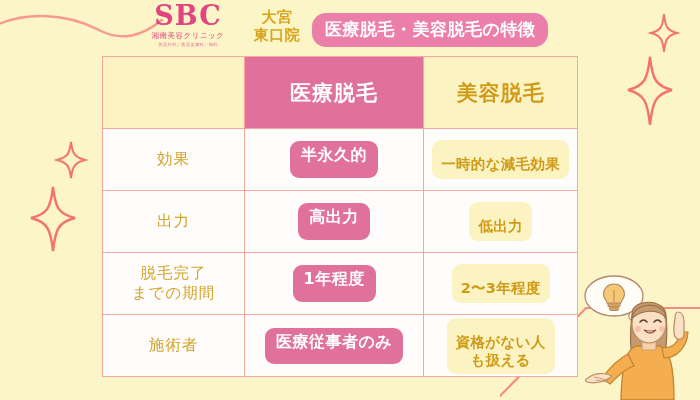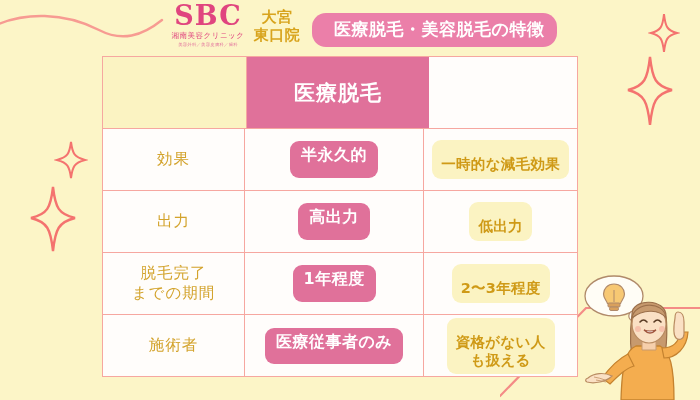--- a/index.html
+++ b/index.html
@@ -24,21 +24,21 @@
   #sparkle-right-small { left: 648px; top: 12px; }
   #sparkle-right-big   { left: 625px; top: 55px; }
 
   
   #header {
     position: absolute; left: 0; top: 0;
     width: 700px; height: 56px;
     display: flex; align-items: center;
   }
   #brand-logo {
-    position: absolute; left: 152px; top: 2px;
+    position: absolute; left: 132px; top: 2px;
     width: 112px; text-align: center;
   }
   #brand-logo .sbc {
     font-family: "DejaVu Serif", "Liberation Serif", serif;
     font-weight: bold; font-size: 27px; letter-spacing: 1px;
     color: #e0457f; line-height: 1.05;
   }
   #brand-logo .jp {
     font-size: 7.5px; color: #e0457f; letter-spacing: .5px;
     margin-top: 1px; white-space: nowrap;
@@ -52,21 +52,21 @@
     width: 62px; text-align: center;
     color: #d8a41d; font-weight: bold; font-size: 15px;
     line-height: 1.22; letter-spacing: .5px;
   }
   #page-title-badge {
     position: absolute; left: 312px; top: 13px;
     background: #eb7fa9;
     color: #ffffff;
     font-weight: bold; font-size: 17px;
     letter-spacing: .5px;
-    padding: 5px 13px 6px 22px;
+    padding: 5px 13px 6px 13px;
     border-radius: 14px;
     white-space: nowrap;
   }
 
   
   #comparison-table {
     position: absolute;
     left: 102px; top: 56px;
     width: 476px; height: 321px;
     border: 1.6px solid #f6a7a0;
@@ -182,20 +182,21 @@
     </div>
 
     <div id="page-title-badge">医療脱毛・美容脱毛の特徴</div>
   </div>
 
   <div id="comparison-table">
 
     <div class="trow" id="row-header">
       <div class="tcell col-label" id="hcell-blank"></div>
       <div class="tcell col-medical" id="hcell-medical">医療脱毛</div>
+      <div class="tcell col-beauty" id="hcell-beauty">美容脱毛</div>
     </div>
 
     <div class="trow data">
       <div class="tcell col-label">
         <div class="label-text">効果</div>
       </div>
       <div class="tcell col-medical">
         <span class="pill pill-medical">半永久的</span>
       </div>
       <div class="tcell col-beauty">

